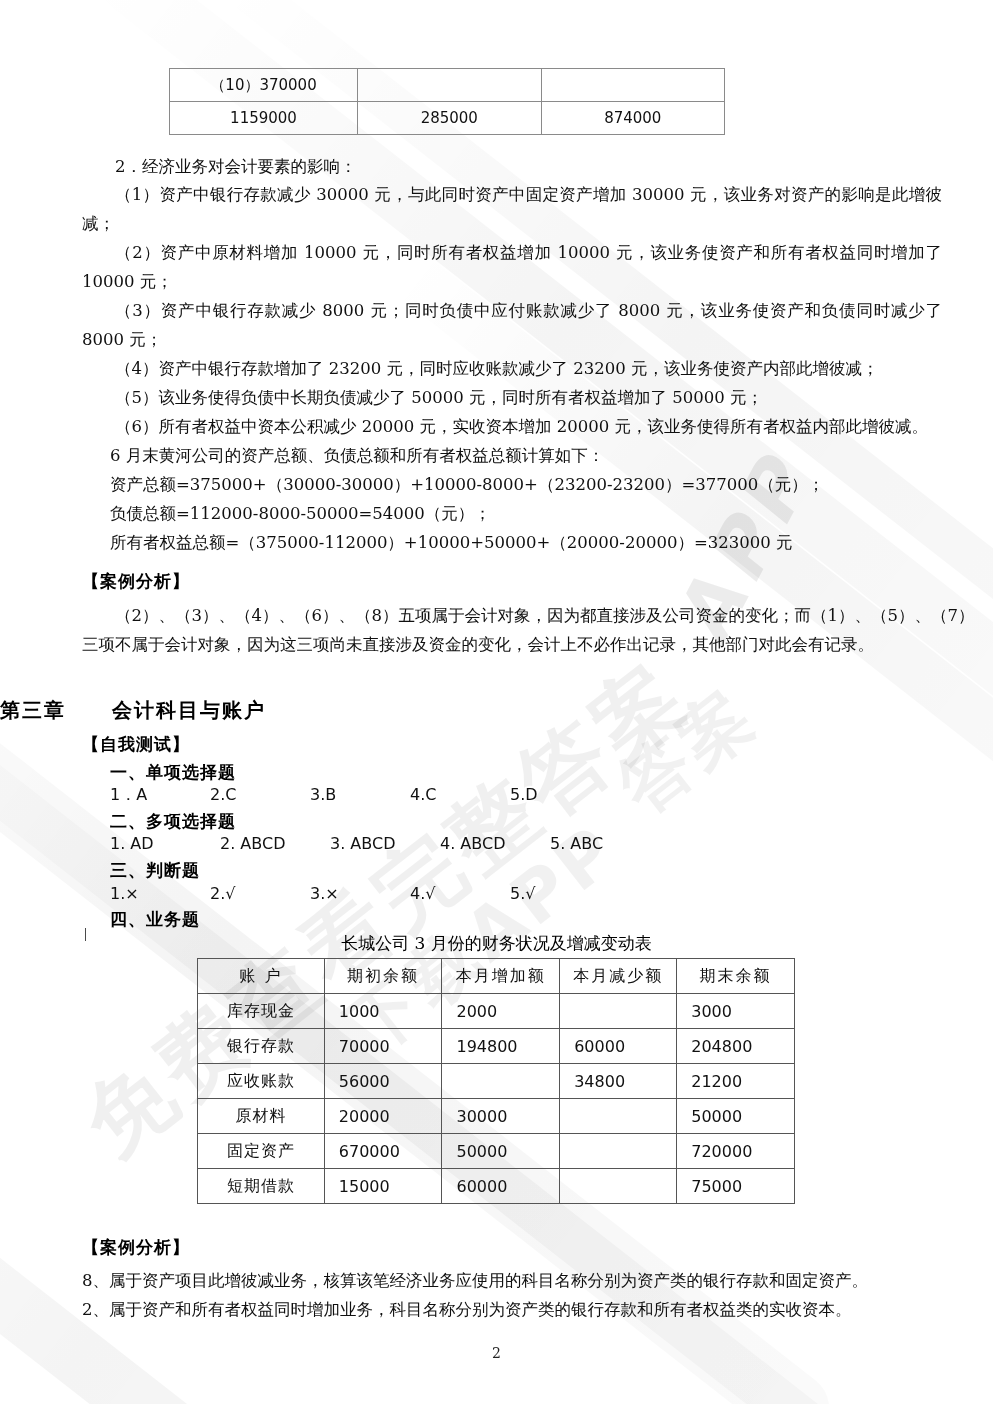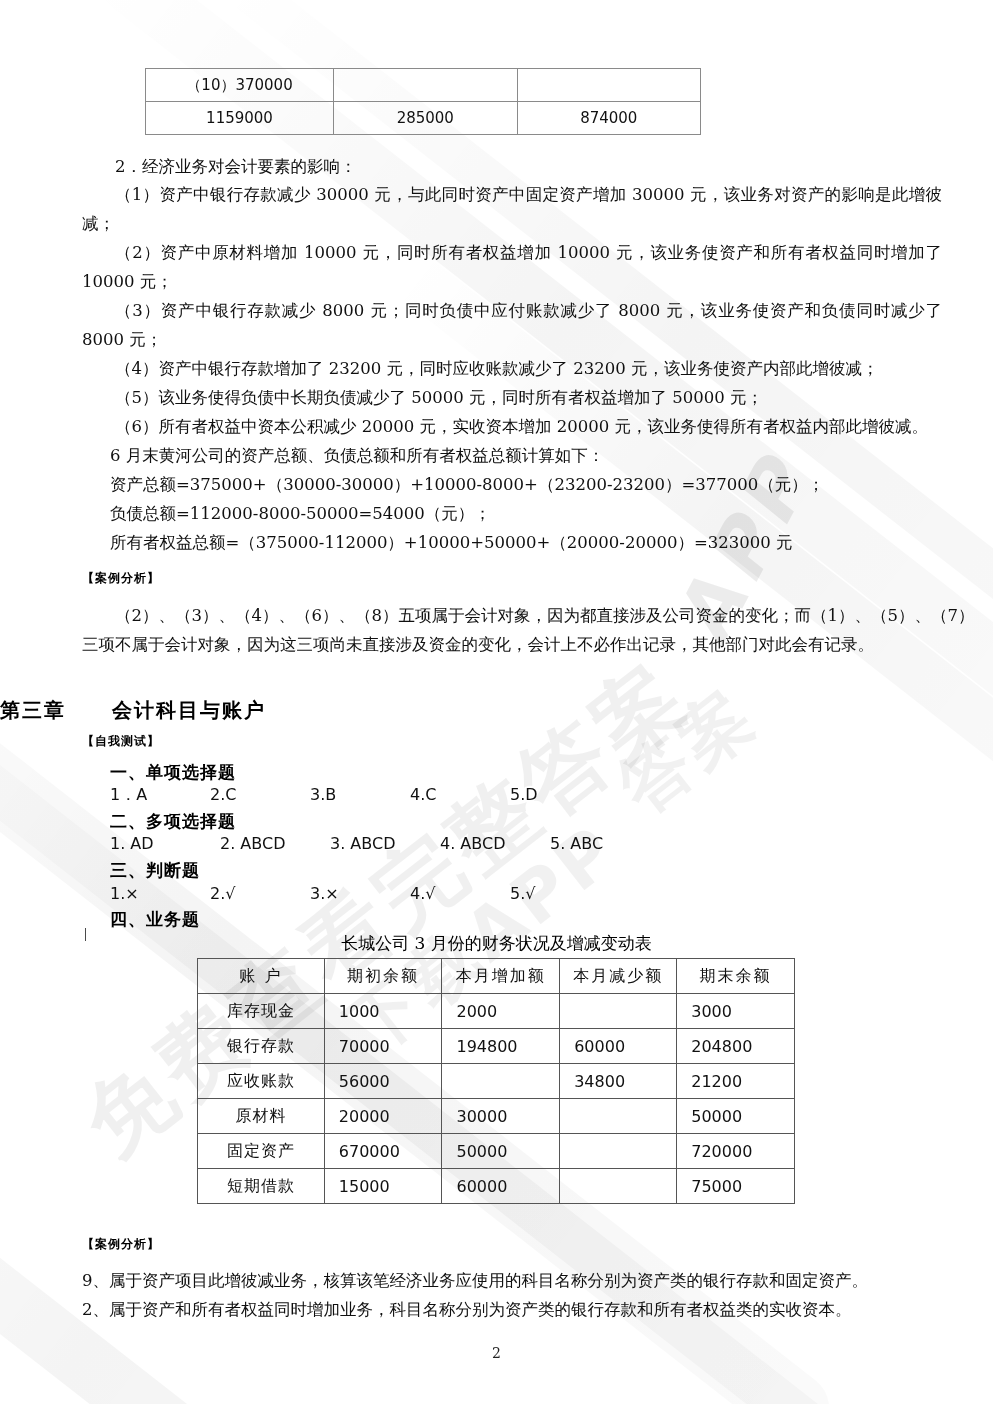--- a/index.html
+++ b/index.html
@@ -69,20 +69,21 @@
   .top-table-wrap {
     position: absolute;
     left: 145px;
     top: 68px;
     width: 556px;
   }
   table.doc-table {
     border-collapse: collapse;
     width: 100%;
     font-family: "DejaVu Sans", "Liberation Sans", sans-serif;
+    margin-left: 24px;
   }
   table.doc-table td, table.doc-table th {
     border: 1px solid #8a8a8a;
     font-size: 15px;
     font-weight: 400;
     color: #111;
     padding: 4px 6px;
     height: 24px;
     background: transparent;
   }
@@ -102,21 +103,21 @@
     color: #101010;
     text-align: justify;
   }
   .indent2 { text-indent: 2em; }
   .nowrapline { white-space: nowrap; }
 
   .heading-bracket {
     position: absolute;
     left: 82px;
     font-family: "DejaVu Serif", "Liberation Serif", serif;
-    font-size: 12px;
+    font-size: 17px;
     font-weight: 700;
     color: #000;
     letter-spacing: 1px;
   }
 
   .chapter-title {
     position: absolute;
     left: 0;
     width: 993px;
     text-align: left;
@@ -371,19 +372,19 @@
               <td class="num">15000</td>
               <td class="num">60000</td>
               <td class="num"></td>
               <td class="num">75000</td>
             </tr>
           </tbody>
       </table>
     </div>
 
     <div class="heading-bracket" style="top:1236px;">【案例分析】</div>
-    <div class="bottom-line" style="top:1267px;">9、属于资产项目此增彼减业务，核算该笔经济业务应使用的科目名称分别为资产类的银行存款和固定资产。</div>
+    <div class="bottom-line" style="top:1267px;">8、属于资产项目此增彼减业务，核算该笔经济业务应使用的科目名称分别为资产类的银行存款和固定资产。</div>
     <div class="bottom-line" style="top:1296px;">2、属于资产和所有者权益同时增加业务，科目名称分别为资产类的银行存款和所有者权益类的实收资本。</div>
 
     <div class="page-number">2</div>
 
   </div>
 </div>
 
 </body></html>

